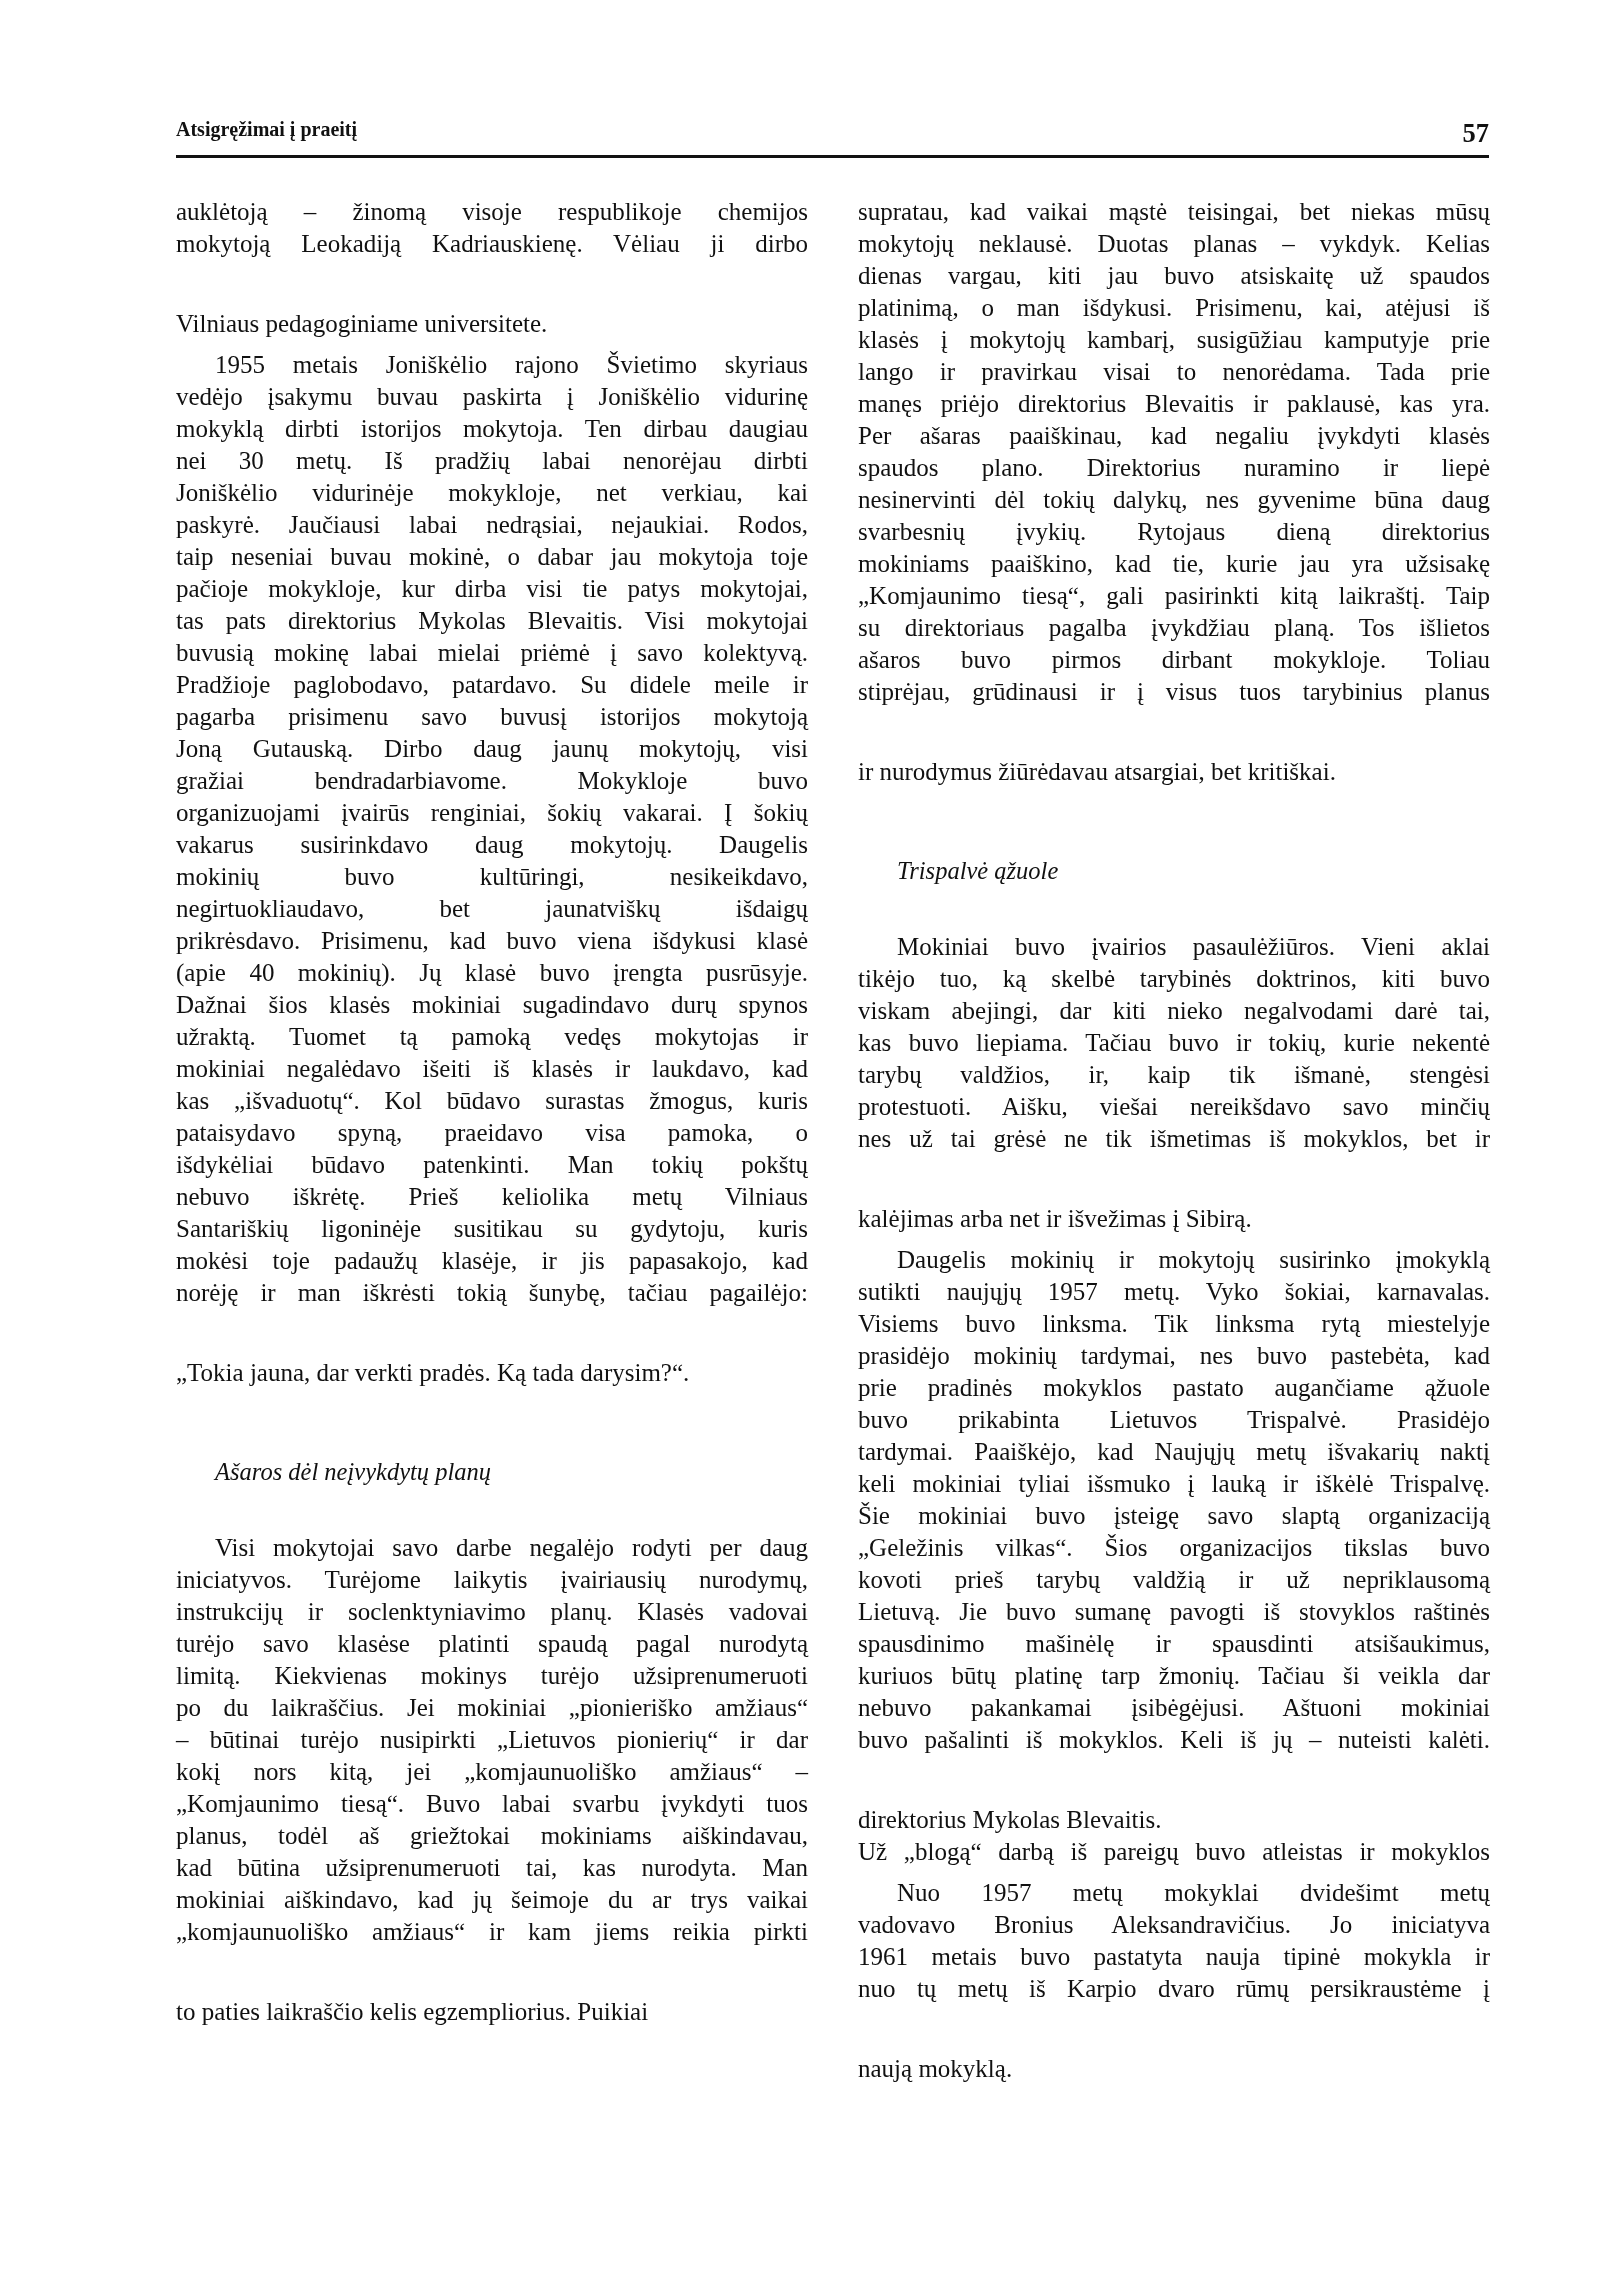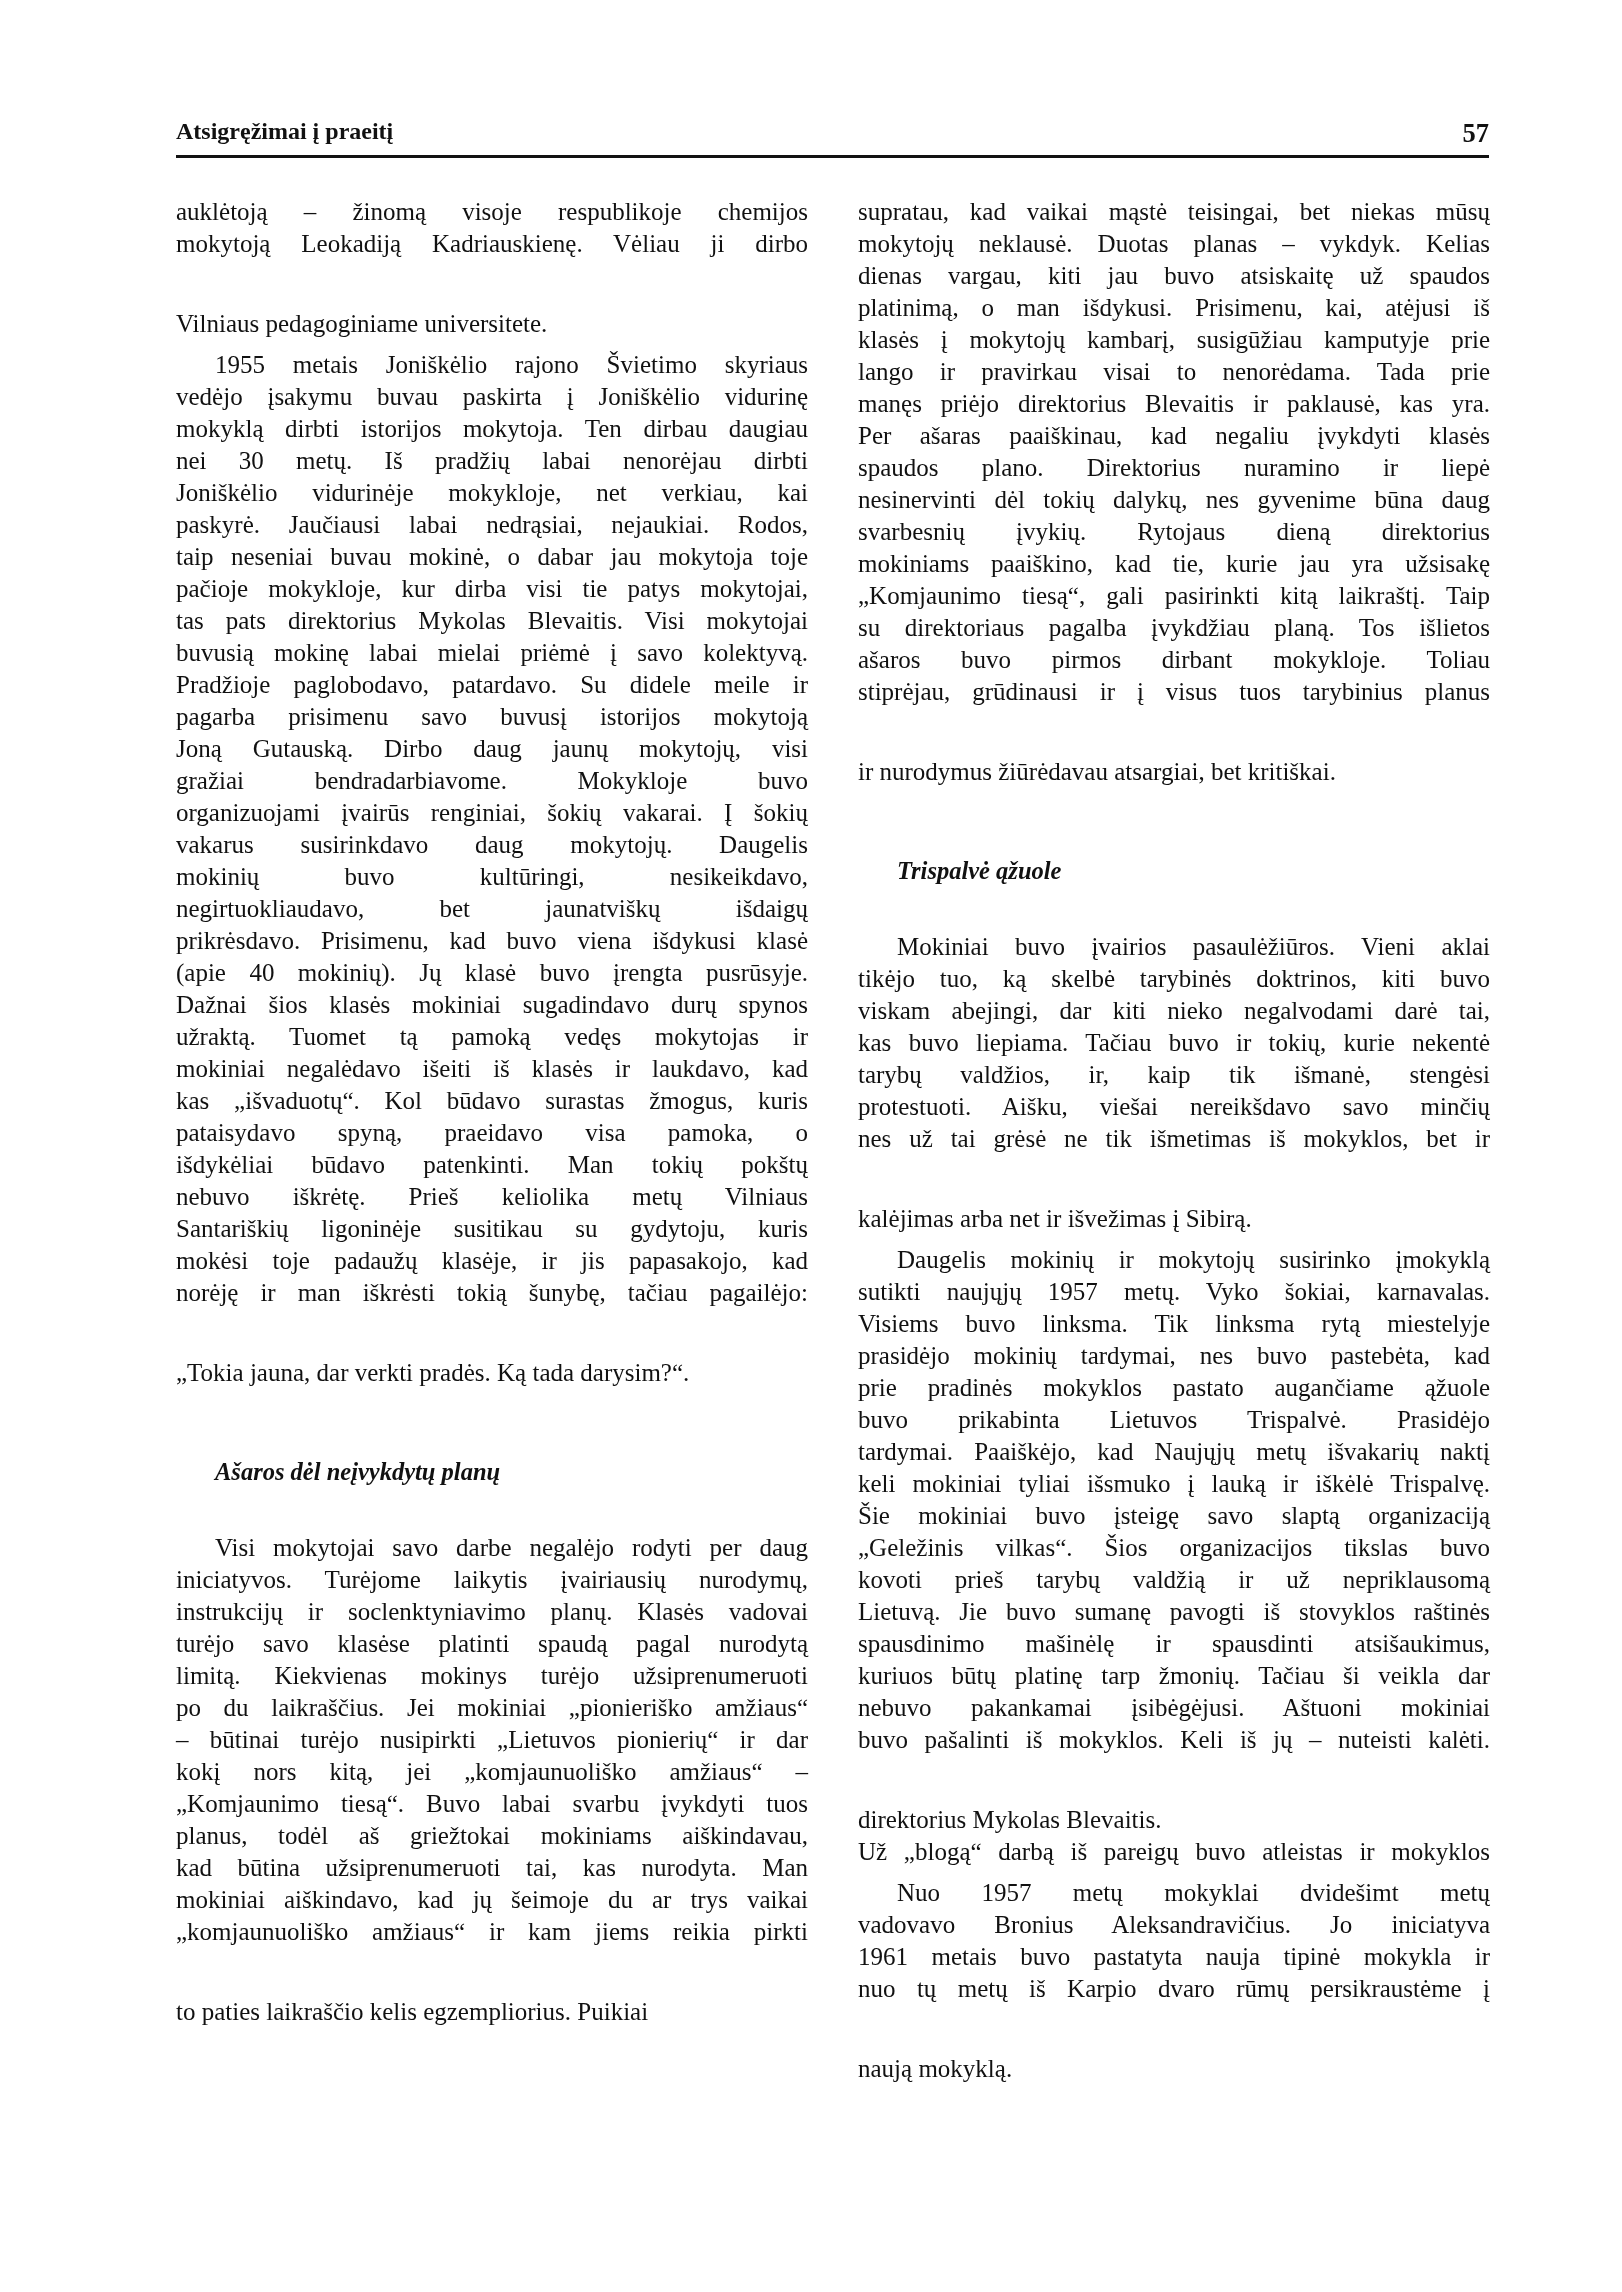--- a/index.html
+++ b/index.html
@@ -7,21 +7,21 @@
     width: 1622px; height: 2293px; position: relative; overflow: hidden;
     font-family: "Liberation Serif", "DejaVu Serif", serif;
     color: #111111;
   }
   .header {
     position: absolute; left: 176px; top: 118px; width: 1313px; height: 39px;
   }
   .header-title {
     position: absolute; left: 0; top: 0;
     font-family: "Liberation Serif", serif; font-weight: bold;
-    font-size: 24px; letter-spacing: 0px;
+    font-size: 20px; letter-spacing: 0px;
   }
   .page-number {
     position: absolute; right: 0; top: 0;
     font-family: "Liberation Serif", serif; font-weight: bold;
     font-size: 26.5px;
     margin-left: 12px;
   }
   .header-rule {
     position: absolute; left: 176px; top: 155px; width: 1313px; height: 2.9px;
     background: #111111;
@@ -33,21 +33,21 @@
   .col-left { left: 176px; }
   .col-right { left: 858px; }
   .line {
     display: block; text-align: justify; text-align-last: justify;
     white-space: nowrap; height: 32px; overflow: visible;
   }
   .line.last { text-align-last: left; margin-top: 48px; }
   .line.indent { padding-left: 39px; }
   .para { margin: 0 0 8.8px 0; }
   .section-heading {
-    font-style: italic; font-weight: bold; font-size: 24.5px;
+    font-style: italic; font-weight: normal; font-size: 24.5px;
     padding-left: 39px; margin: 67px 0 45px 0; line-height: 31px;
   }
 </style>
 </head>
 <body>
 
 <div class="header">
   <span class="header-title">Atsigręžimai į praeitį</span>
   <span class="page-number">57</span>
 </div>

